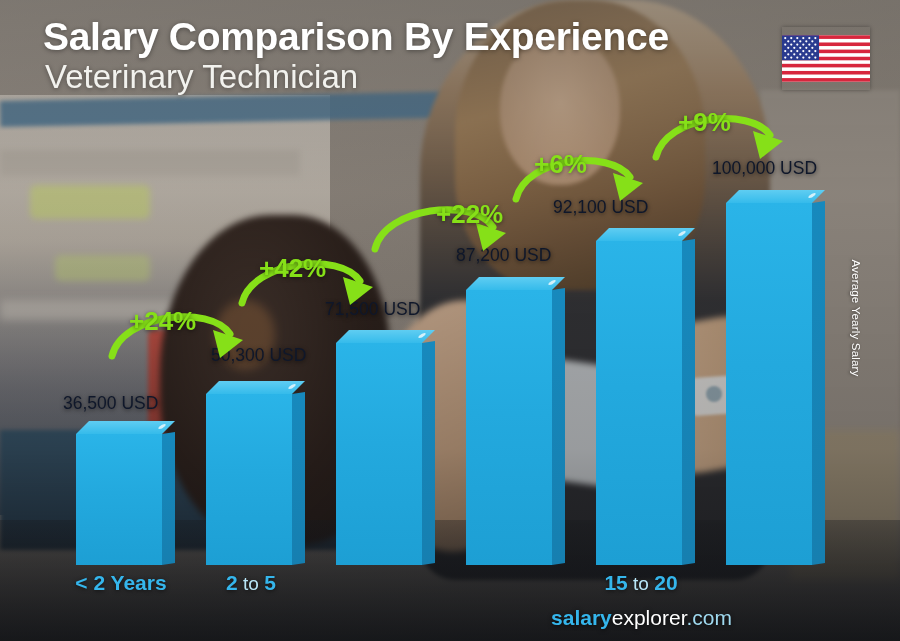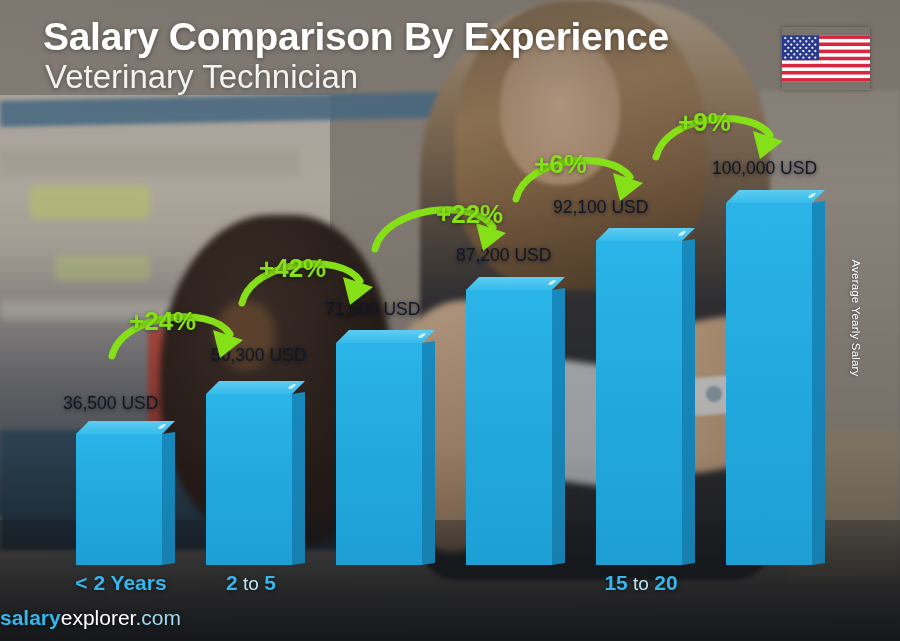--- a/index.html
+++ b/index.html
@@ -142,21 +142,21 @@
 
   
   .xlab {
     position:absolute; text-align:center; font-size:21px; font-weight:bold;
     color:#35b6ec; white-space:nowrap; text-shadow:0 1px 4px rgba(0,0,0,.6);
   }
   .xlab .lt { font-weight:normal; color:#b9e6f7; font-size:19px; }
 
   
   #footer {
-    position:absolute; left:0; top:606px; width:732px; text-align:left;
+    position:absolute; left:0; top:606px; width:732px; text-align:right;
     font-size:21px; white-space:nowrap; text-shadow:0 1px 4px rgba(0,0,0,.7);
   }
   #footer .s1 { color:#35b6ec; font-weight:bold; }
   #footer .s2 { color:#ffffff; }
   #footer .s3 { color:#9fd9ef; }
 </style>
 </head>
 <body>
 
 <div id="stage">

